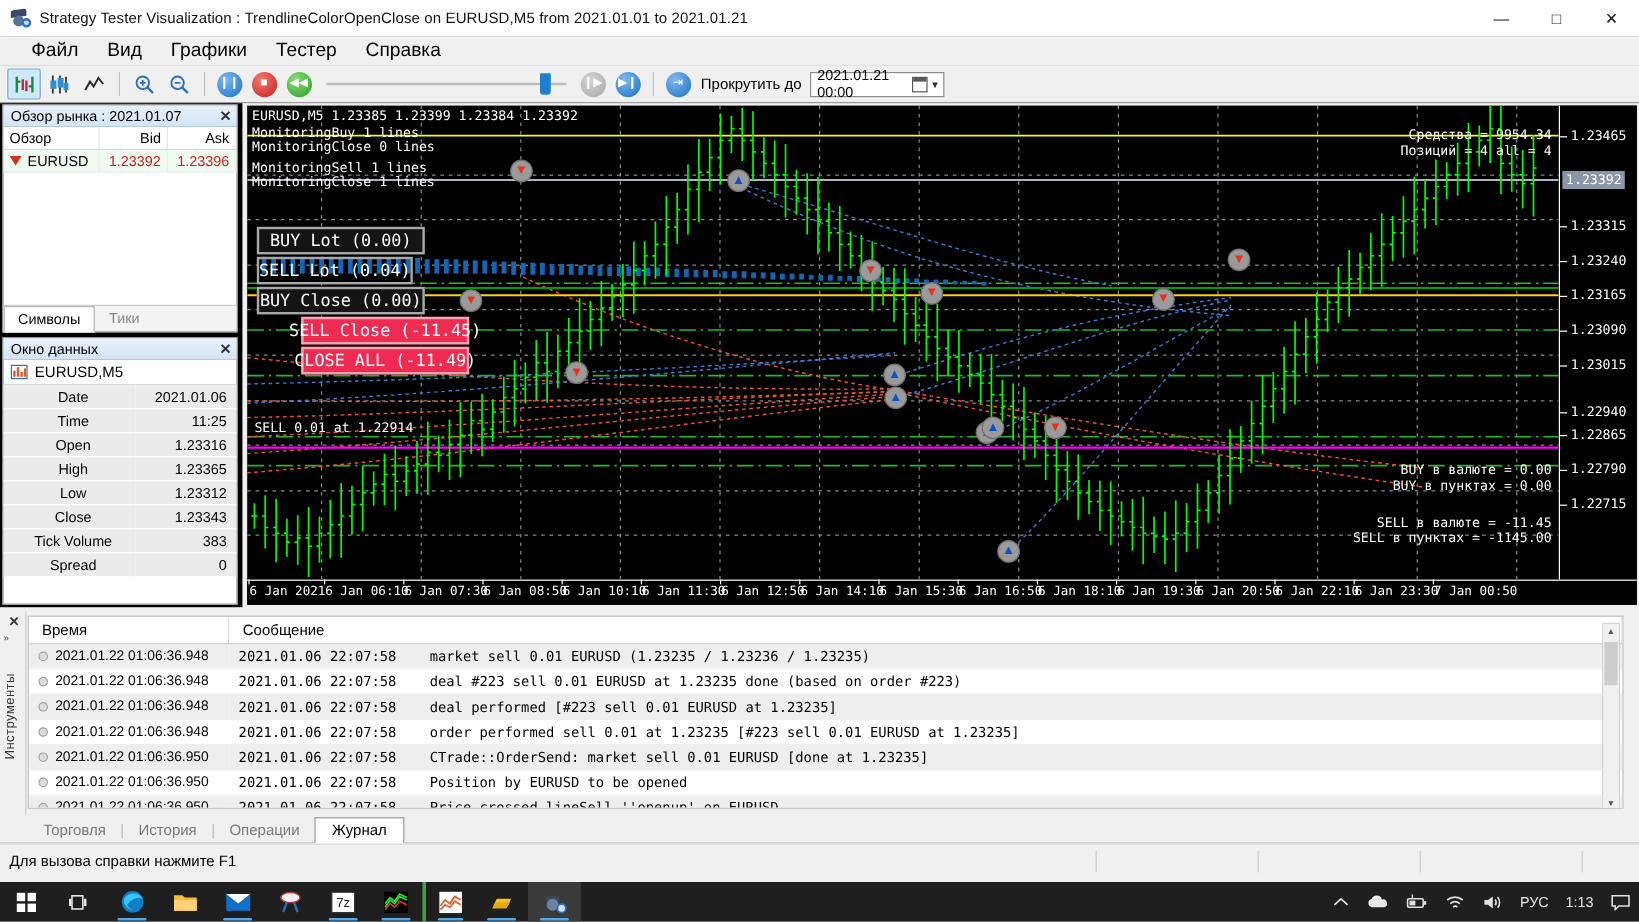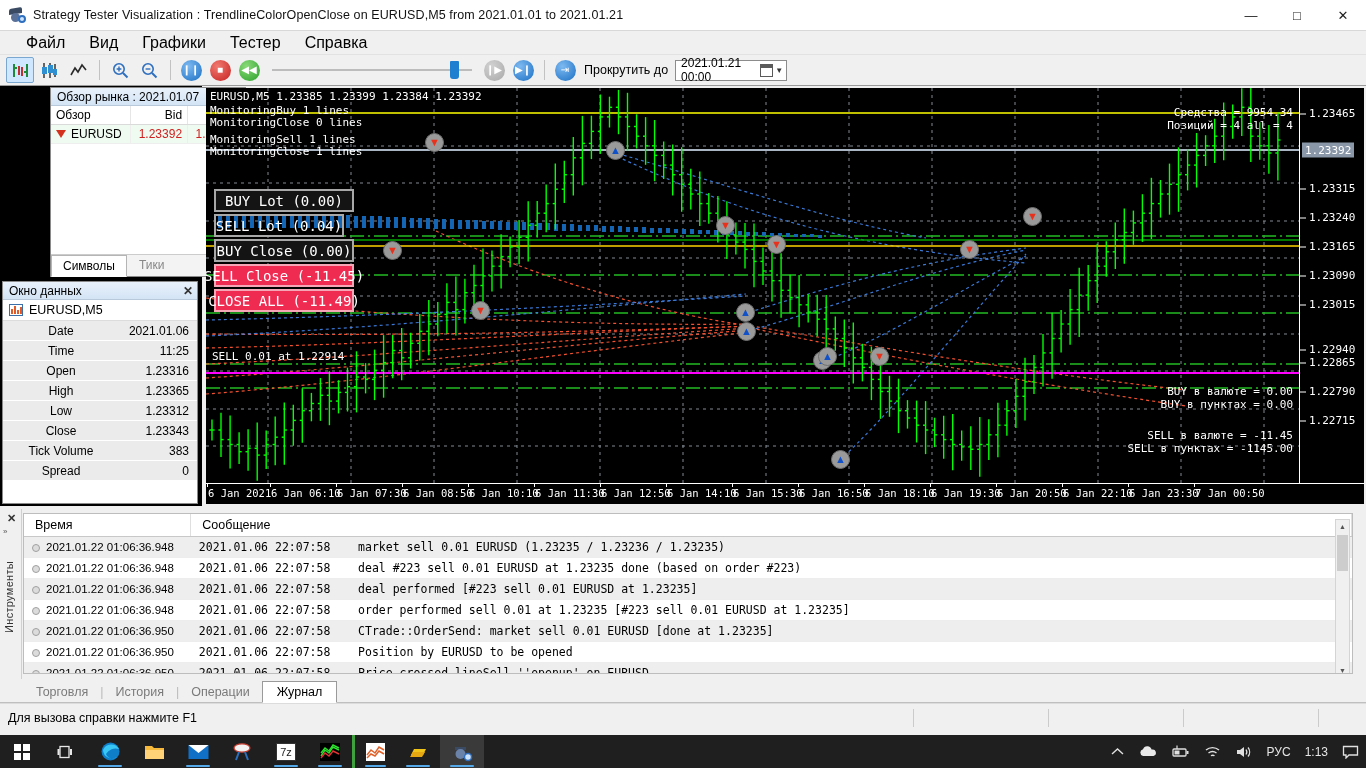--- a/index.html
+++ b/index.html
@@ -94,21 +94,21 @@
 
   .panel { position:absolute; left:2px; width:196px; background:#fff; border:1px solid #8a8a8a; }
   .panel-header {
     height:18px; background:linear-gradient(#e8f1fb,#d4e4f5);
     border-bottom:1px solid #b7c9da; display:flex; align-items:center;
     padding:0 4px 0 6px; font-size:12px; color:#000;
   }
   .panel-header .ttl { flex:1; }
   .panel-close { font-size:12px; color:#333; font-weight:bold; cursor:default; }
 
-  #market-watch { top:1px; height:190px;margin-left:48px; }
+  #market-watch { top:1px; height:190px; }
   .mw-grid { width:100%; border-collapse:collapse; font-size:12px; }
   .mw-grid th {
     font-weight:normal; text-align:right; padding:2px 5px; color:#000;
     border-bottom:1px solid #dadada; border-right:1px solid #e6e6e6; background:#fff;
   }
   .mw-grid th.sym { text-align:left; }
   .mw-grid td { padding:2px 5px; border-bottom:1px solid #eee; border-right:1px solid #eee; }
   .mw-row { background:#effaf0; }
   .mw-sym { display:flex; align-items:center; gap:5px; font-size:12px; color:#000; }
   .arrow-down {
@@ -165,21 +165,21 @@
     position:absolute; font-family:"DejaVu Sans Mono", monospace; font-size:11px; color:#fff;
     white-space:nowrap;
   }
   .chart-label.right { text-align:right; }
 
   .cbtn {
     position:absolute; font-family:"DejaVu Sans Mono", monospace; font-size:14px;
     display:flex; align-items:center; justify-content:center; white-space:nowrap;
   }
   .cbtn.dark { background:#141414; color:#ffffff; border:2px solid #a8a8a8; }
-  .cbtn.red  { background:#ef2b52; color:#ffffff; border:2px solid #f4a6b6; }
+  .cbtn.red  { background:#ef2b52; color:#ffffff; border:2px solid #f4a6b6;margin-left:37px; }
 
   .marker { position:absolute; width:19px; height:19px; border-radius:50%;
             background:#9a9a9a; border:1px solid #6f6f6f;
             display:flex; align-items:center; justify-content:center; }
   .marker .g { font-size:11px; line-height:1; }
   .marker.sell .g { color:#e8301a; }
   .marker.buy  .g { color:#1050c8; }
 
   
   .journalwrap { position:absolute; left:0; top:509px; width:1366px; height:170px; background:#f0f0f0; }
@@ -1022,21 +1022,21 @@
     </div>
 
     <div class="price-axis">
       <div class="cur-price" style="top:62px;">1.23392</div>
       <div class="tick-price" style="top:25px;">1.23465</div>
       <div class="tick-price" style="top:100px;">1.23315</div>
       <div class="tick-price" style="top:129px;">1.23240</div>
       <div class="tick-price" style="top:158px;">1.23165</div>
       <div class="tick-price" style="top:187px;">1.23090</div>
       <div class="tick-price" style="top:216px;">1.23015</div>
-      <div class="tick-price" style="top:261px;">1.22940</div>
+      <div class="tick-price" style="top:255px;">1.22940</div>
       <div class="tick-price" style="top:274px;">1.22865</div>
       <div class="tick-price" style="top:303px;">1.22790</div>
       <div class="tick-price" style="top:332px;">1.22715</div>
     </div>
 
     <div class="time-axis">
       <div class="tick-time" style="left:2px;">6 Jan 2021</div>
       <div class="tick-time" style="left:65px;">6 Jan 06:10</div>
       <div class="tick-time" style="left:131px;">6 Jan 07:30</div>
       <div class="tick-time" style="left:197px;">6 Jan 08:50</div>

